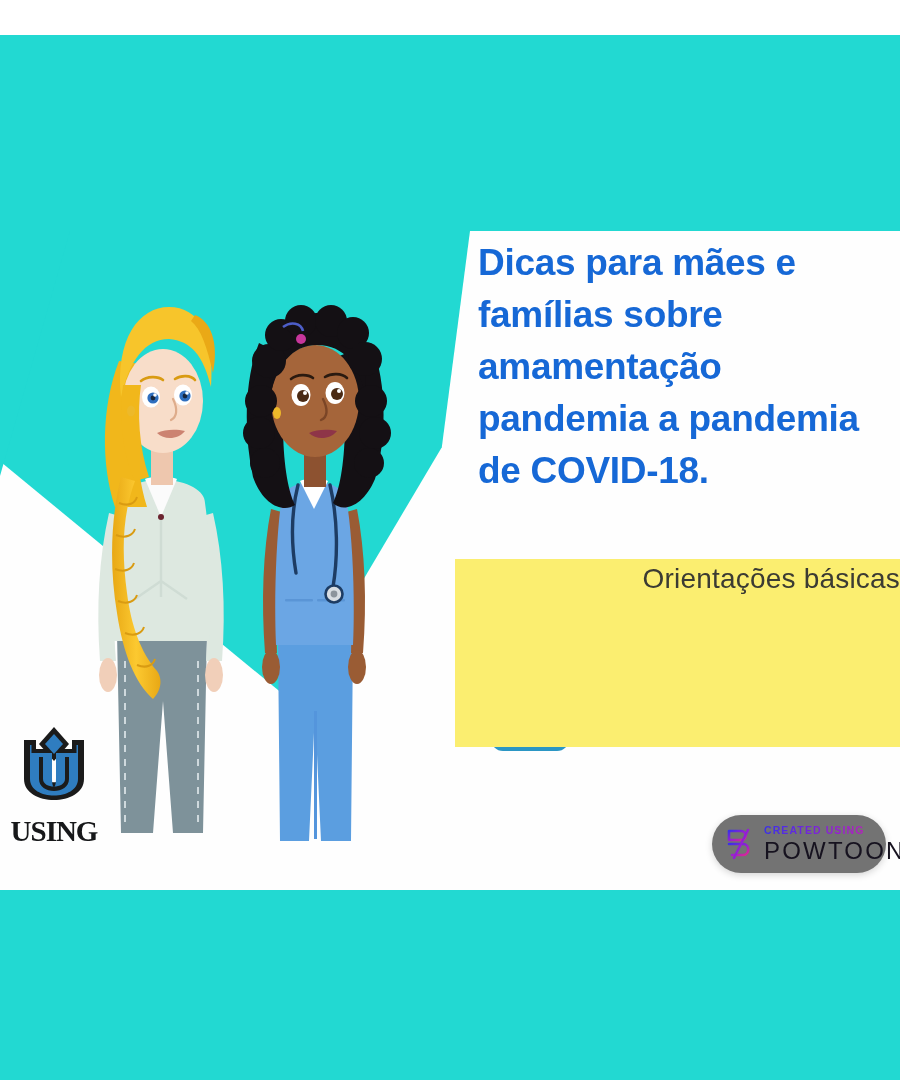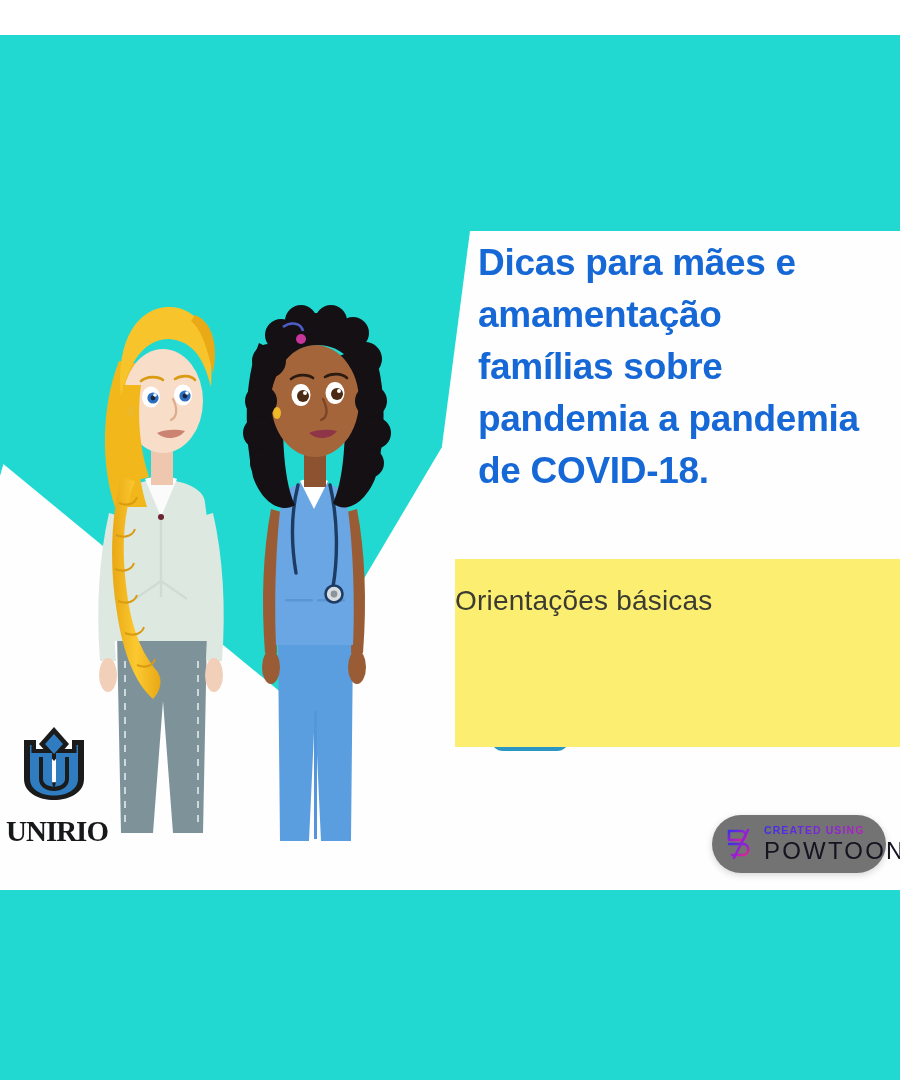--- a/index.html
+++ b/index.html
@@ -64,22 +64,21 @@
     border-top: 13px solid transparent;
     border-bottom: 13px solid transparent;
     margin-left: 6px;
   }
   
   #yellow-box {
     position: absolute;
     left: 455px; top: 328px;
     width: 445px; height: 188px;
     background: #fbee70;
-    padding-top: 22px;
-    text-align: left;
+    text-align: right;
   }
   #subtitle {
     color: #3b3b33;
     font-size: 28px;
     font-weight: 400;
     line-height: 40px;
     letter-spacing: 0.2px;
   }
   #presenter {
     color: #3b3b33;
@@ -282,22 +281,22 @@
         <path d="M78 118 C83 128 82 136 76 139" stroke="#deac8b" stroke-width="2.2" fill="none" stroke-linecap="round"></path>
 
         <path d="M62 152 C70 160 84 158 90 150 C82 148 70 148 62 152 Z" fill="#cc8371"></path>
 
         <ellipse cx="36" cy="130" rx="4" ry="5.5" fill="#edb92a"></ellipse>
       </g>
     </svg>
 
     <div id="title">
       <div>Dicas para mães e</div>
+      <div>famílias sobre</div>
       <div>amamentação</div>
-      <div>famílias sobre</div>
       <div>pandemia a pandemia</div>
       <div>de COVID-18.</div>
     </div>
 
     <div id="play-btn">
       <div id="play-tri"></div>
     </div>
 
     <div id="yellow-box">
       <div id="subtitle">Orientações básicas</div>
@@ -311,21 +310,21 @@
 
         <path d="M18 26 L18 17 L30 17 L30 26 L41 26 L41 54
                  C41 61 55 61 55 54 L55 26 L66 26 L66 17 L78 17 L78 26
                  L78 56 C78 84 18 84 18 56 Z" fill="#1b1b1b"></path>
         <path d="M24 30 L24 22 L25.5 22 L25.5 30 L46 30 L46 55
                  C46 67 50 67 50 55 L50 30 L70.5 30 L70.5 22 L72 22 L72 30
                  L72 56 C72 78 24 78 24 56 Z" fill="#2f7dc0"></path>
         <path d="M33 34 L33 56 C33 72 63 72 63 56 L63 34 L59 34 L59 56
                  C59 66 37 66 37 56 L37 34 Z" fill="#1b1b1b"></path>
       </svg>
-      <div id="unirio-text">UNIRIO</div>
+      <div id="unirio-text">USING</div>
     </div>
 
     <div id="powtoon">
       <svg id="pt-icon" viewBox="0 0 30 34">
         <defs>
           <linearGradient id="ptg" x1="0" y1="0" x2="1" y2="1">
             <stop offset="0%" stop-color="#3b30e8"></stop>
             <stop offset="55%" stop-color="#9b1fd1"></stop>
             <stop offset="100%" stop-color="#e02890"></stop>
           </linearGradient>

